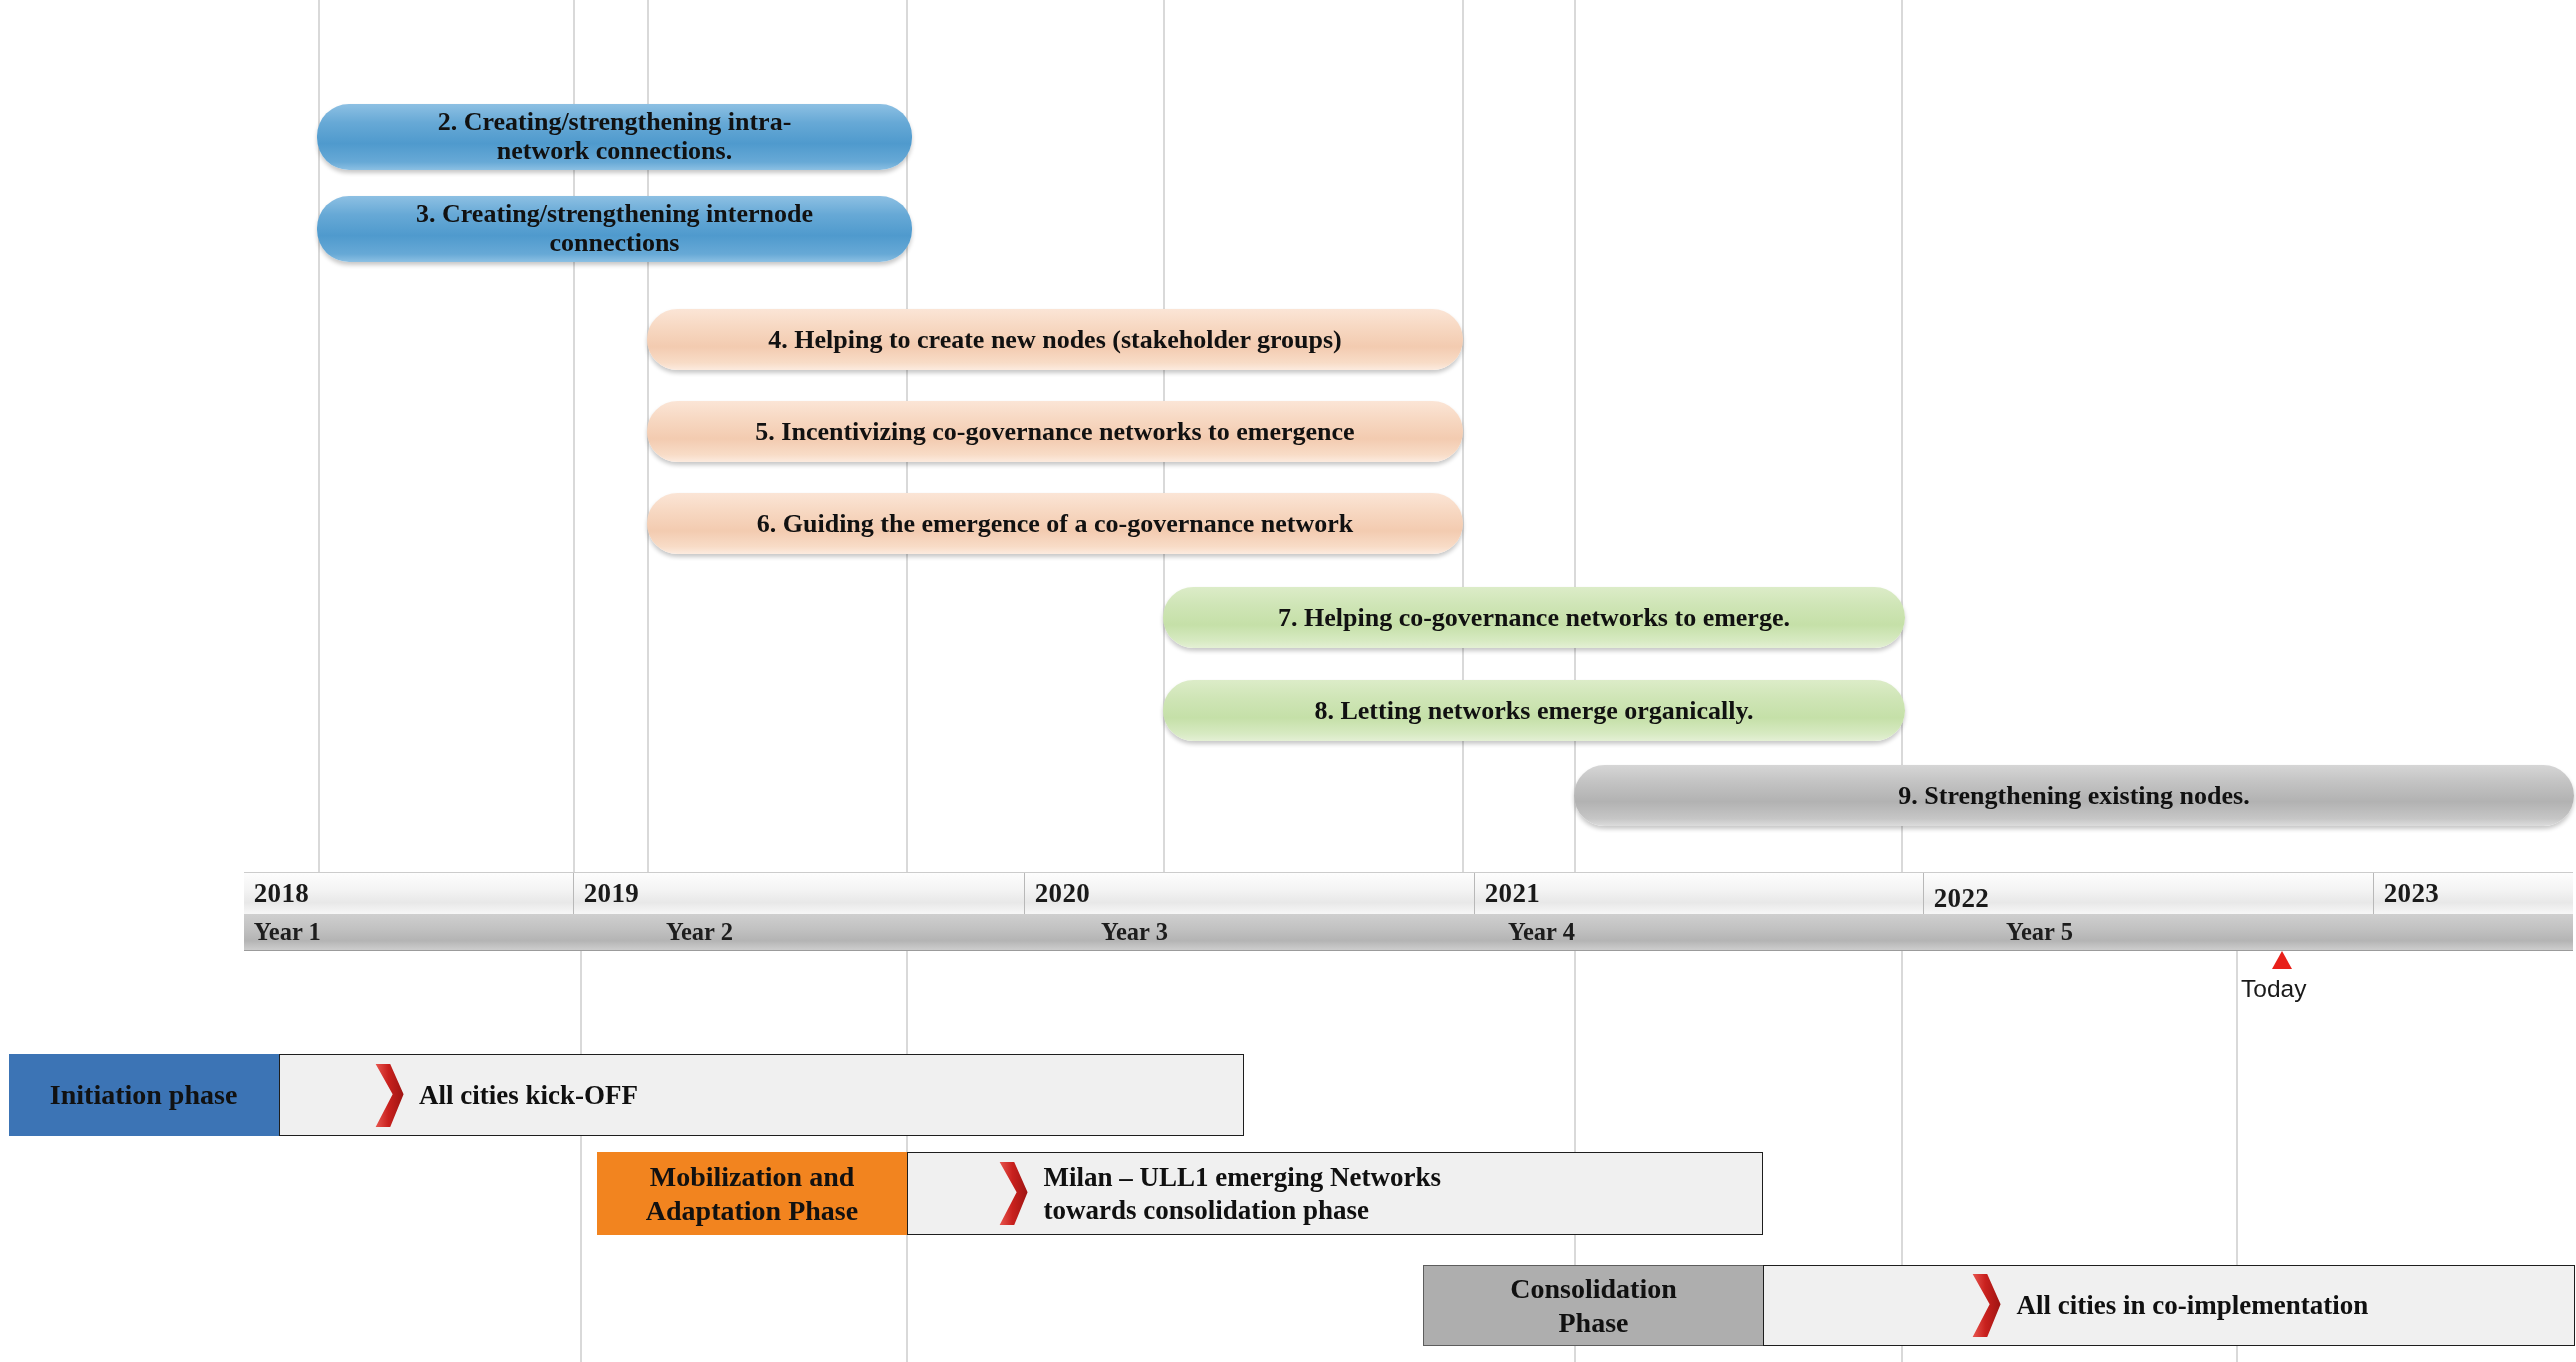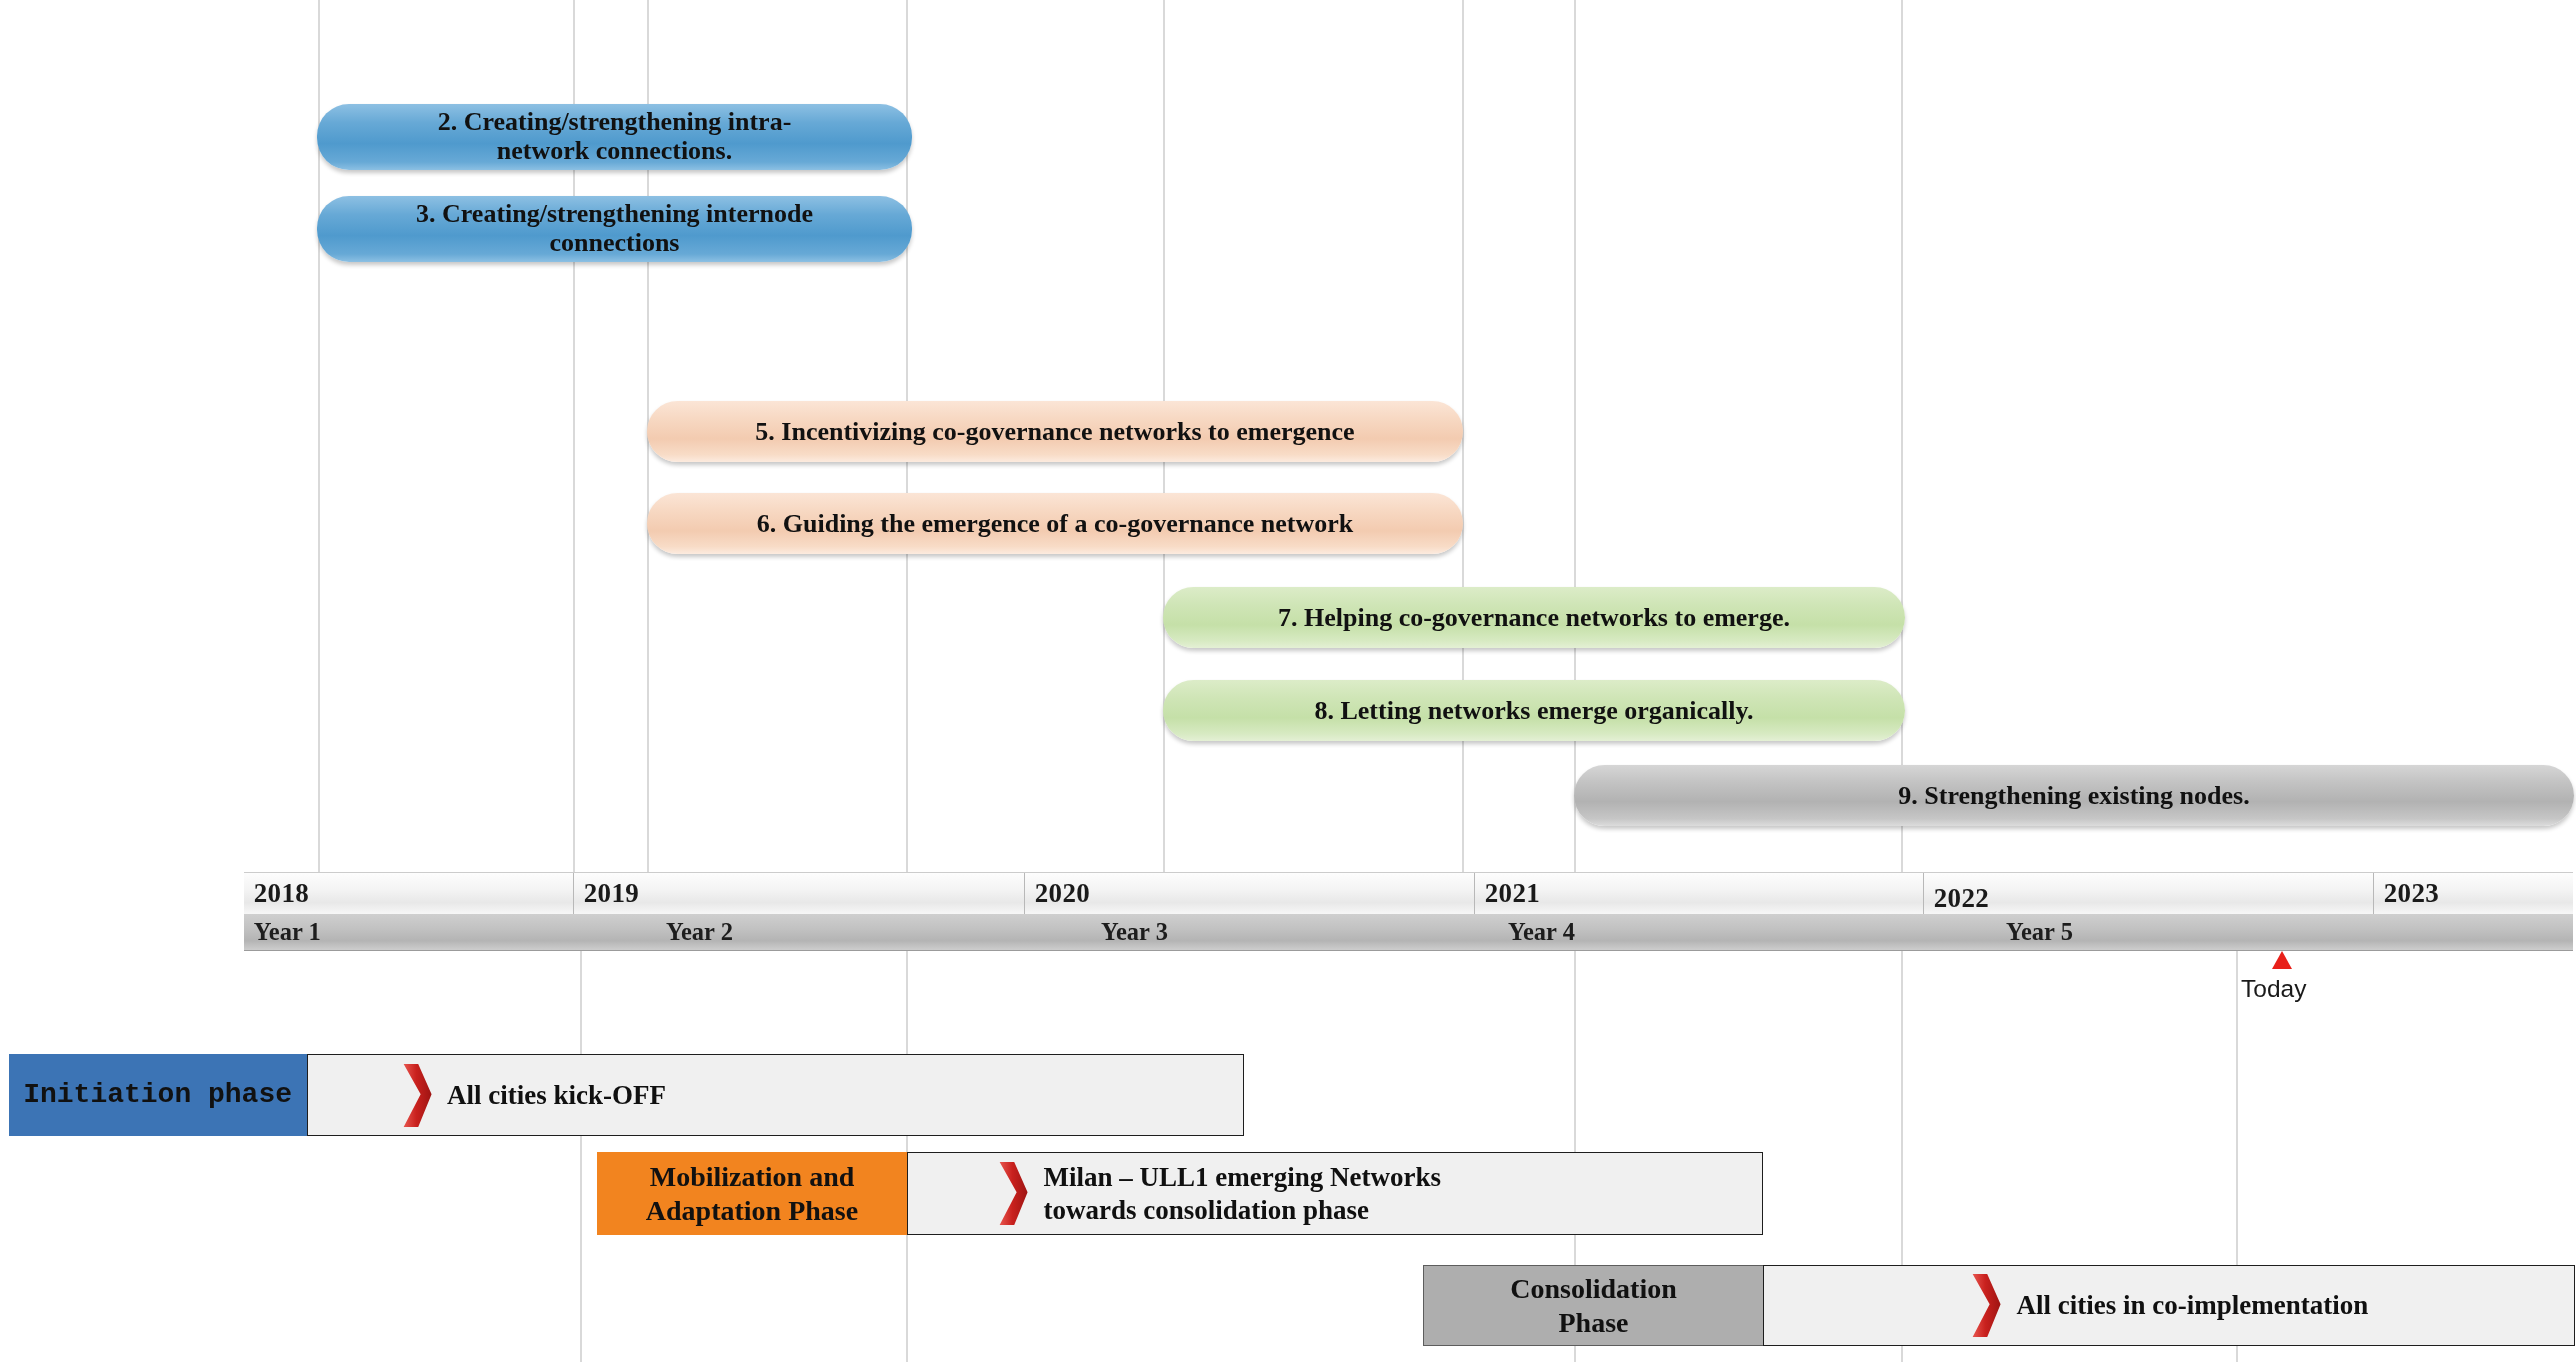--- a/index.html
+++ b/index.html
@@ -119,20 +119,23 @@
   <div class="taskbar tb-blue two-line" style="left:317px;top:104px;width:595px;height:66px;">
     <span style="white-space:pre-line;">2. Creating/strengthening intra-
 network connections.</span>
   </div>
 
   <div class="taskbar tb-blue two-line" style="left:317px;top:196px;width:595px;height:66px;">
     <span style="white-space:pre-line;">3. Creating/strengthening internode
 connections</span>
   </div>
 
+  <div class="taskbar tb-peach" style="left:647px;top:309px;width:816px;">
+    <span>4. Helping to create new nodes (stakeholder groups)</span>
+  </div>
 
   <div class="taskbar tb-peach" style="left:647px;top:401px;width:816px;">
     <span>5. Incentivizing co-governance networks to emergence</span>
   </div>
 
   <div class="taskbar tb-peach" style="left:647px;top:493px;width:816px;">
     <span>6.  Guiding the emergence of a co-governance network</span>
   </div>
 
   <div class="taskbar tb-green" style="left:1163px;top:587px;width:742px;">
@@ -178,21 +181,21 @@
       <span class="ylabel" style="left:1762px;">Year 5</span>
     </div>
   </div>
 
   <div id="today-marker" style="left:0;top:0;">
     <div id="today-arrow" style="left:2272px;top:951px;"></div>
     <div id="today-label" style="left:2241px;top:975px;">Today</div>
   </div>
 
   <div class="phase-row" style="left:8.6px;top:1054px;width:1235px;height:82px;">
-    <div class="phase-label blue" style="width:298px;font-family:Liberation Mono, monospace;">
+    <div class="phase-label blue" style="width:270px;">
       <span style="white-space:pre-line;">Initiation phase</span>
     </div>
     <div class="phase-body">
       <div class="milestone">
         <svg class="chevron" width="34" height="69" viewBox="0 0 56 112" aria-hidden="true">
           <defs>
             <linearGradient id="cgrad1" x1="0" y1="0" x2="1" y2="0">
               <stop offset="0%" stop-color="#e8564f"></stop>
               <stop offset="45%" stop-color="#c9211e"></stop>
               <stop offset="100%" stop-color="#9e1412"></stop>

